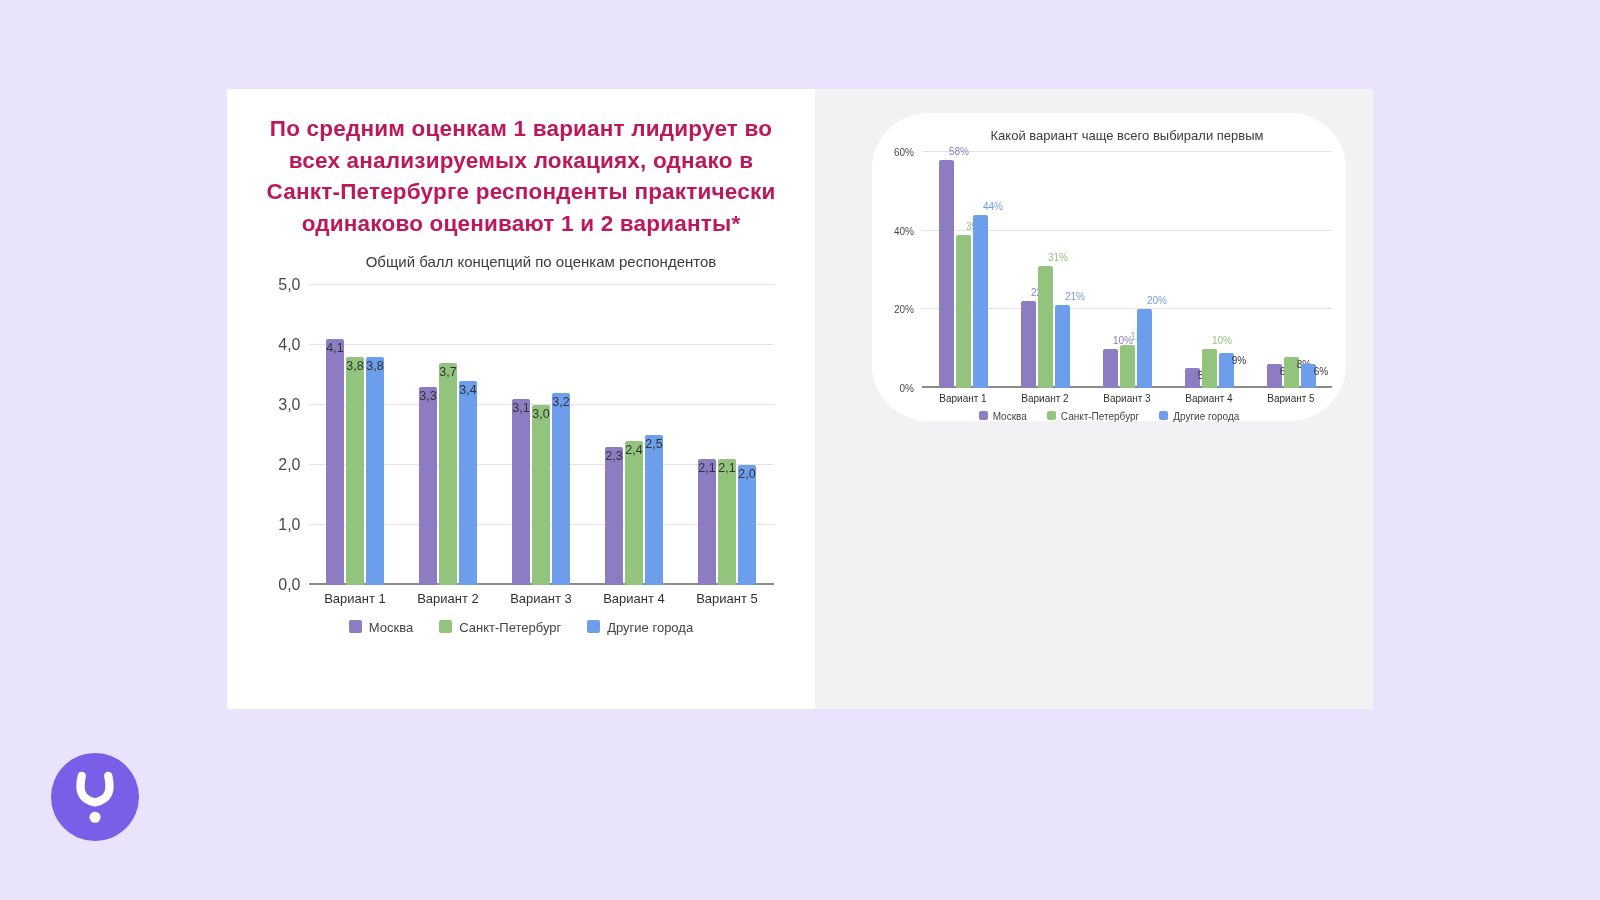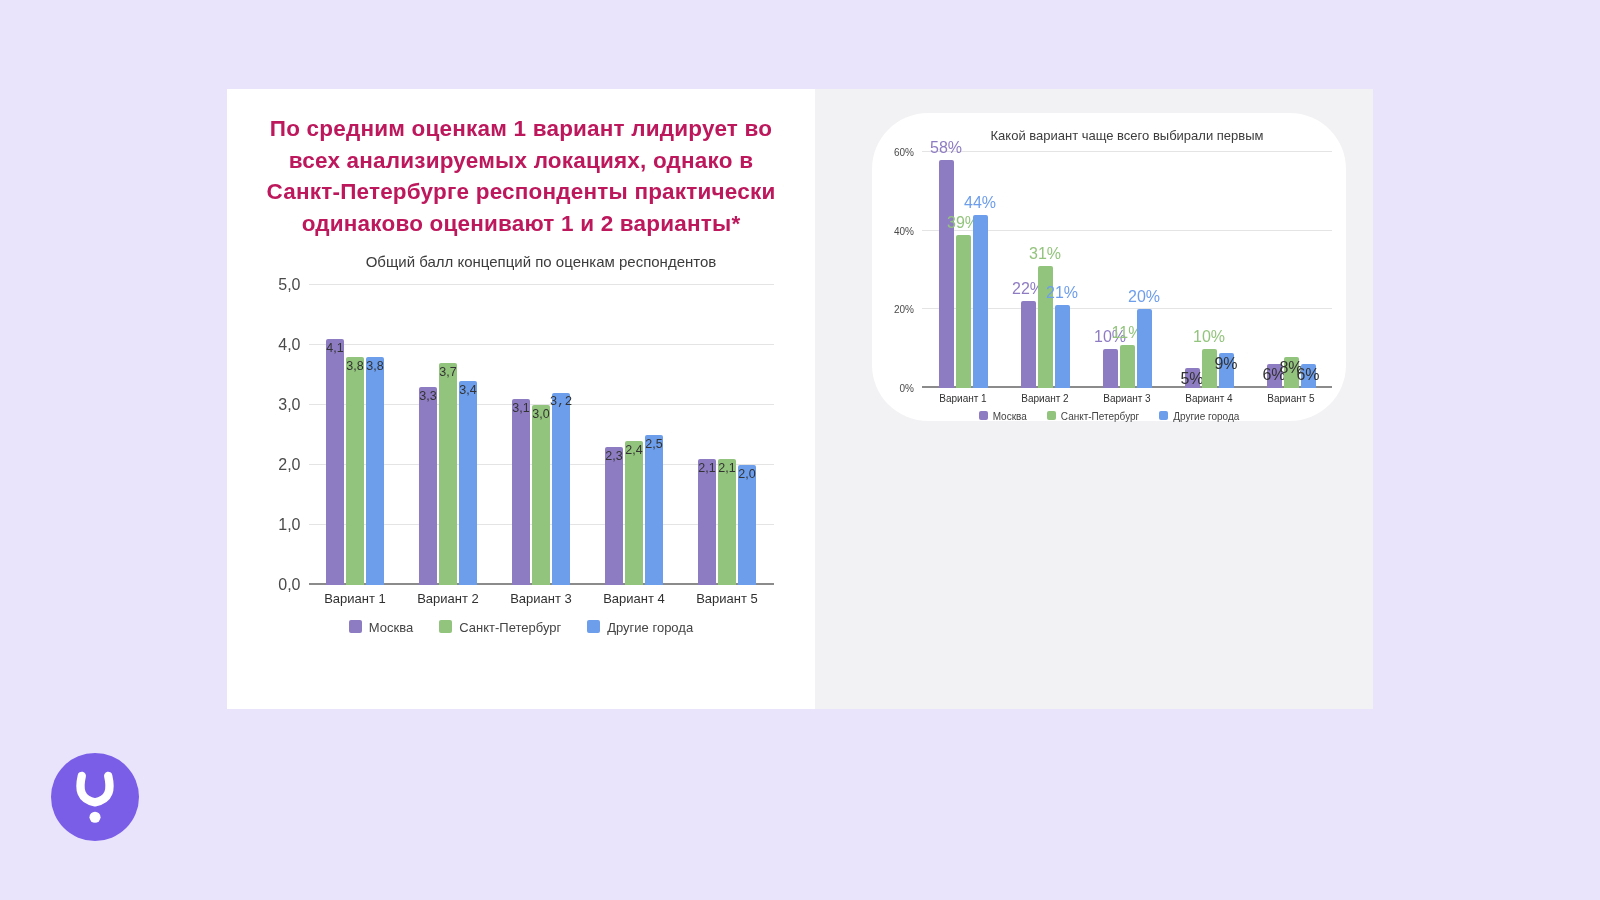--- a/index.html
+++ b/index.html
@@ -66,21 +66,21 @@
   .chart-sm .c-group { gap: 2px; }
   .c-bar { position: relative; border-radius: 2px 2px 0 0; }
   .chart-lg .c-bar { width: 18px; }
   .chart-sm .c-bar { width: 15px; }
 
   .c-blabel {
     position: absolute; left: 50%; transform: translateX(-50%);
     white-space: nowrap;
   }
   .chart-lg .c-blabel { font-size: 12.5px; }
-  .chart-sm .c-blabel { font-size: 16px; }
+  .chart-sm .c-blabel { font-size: 10px; margin-left: 13px; }
   .c-blabel.inside { top: 2px; color: #333333; }
   .c-blabel.above { bottom: calc(100% + 3px); }
 
   .c-xlabels { display: flex; margin-top: 6px; color: #303030; }
   .chart-lg .c-xlabels { margin-left: 40px; font-size: 13px; }
   .chart-sm .c-xlabels { margin-left: 36px; font-size: 10px; margin-top: 5px; }
   .c-xlabel { flex: 1; text-align: center; white-space: nowrap; }
 
   .c-legend { display: flex; justify-content: center; align-items: center; color: #444444; }
   .chart-lg .c-legend { gap: 26px; margin-top: 14px; font-size: 13px; }
@@ -147,21 +147,21 @@
                   <div class="c-blabel inside">3,4</div>
                 </div>
               </div>
               <div class="c-group">
                 <div class="c-bar" style="height: 186px; background: rgb(142, 124, 195);">
                   <div class="c-blabel inside">3,1</div>
                 </div>
                 <div class="c-bar" style="height: 180px; background: rgb(147, 196, 125);">
                   <div class="c-blabel inside">3,0</div>
                 </div>
-                <div class="c-bar" style="height: 192px; background: rgb(109, 158, 235); font-family: Liberation Mono, monospace;">
+                <div class="c-bar" style="height: 192px; background: rgb(109, 158, 235);">
                   <div class="c-blabel inside">3,2</div>
                 </div>
               </div>
               <div class="c-group">
                 <div class="c-bar" style="height: 138px; background: rgb(142, 124, 195);">
                   <div class="c-blabel inside">2,3</div>
                 </div>
                 <div class="c-bar" style="height: 144px; background: rgb(147, 196, 125);">
                   <div class="c-blabel inside">2,4</div>
                 </div>

